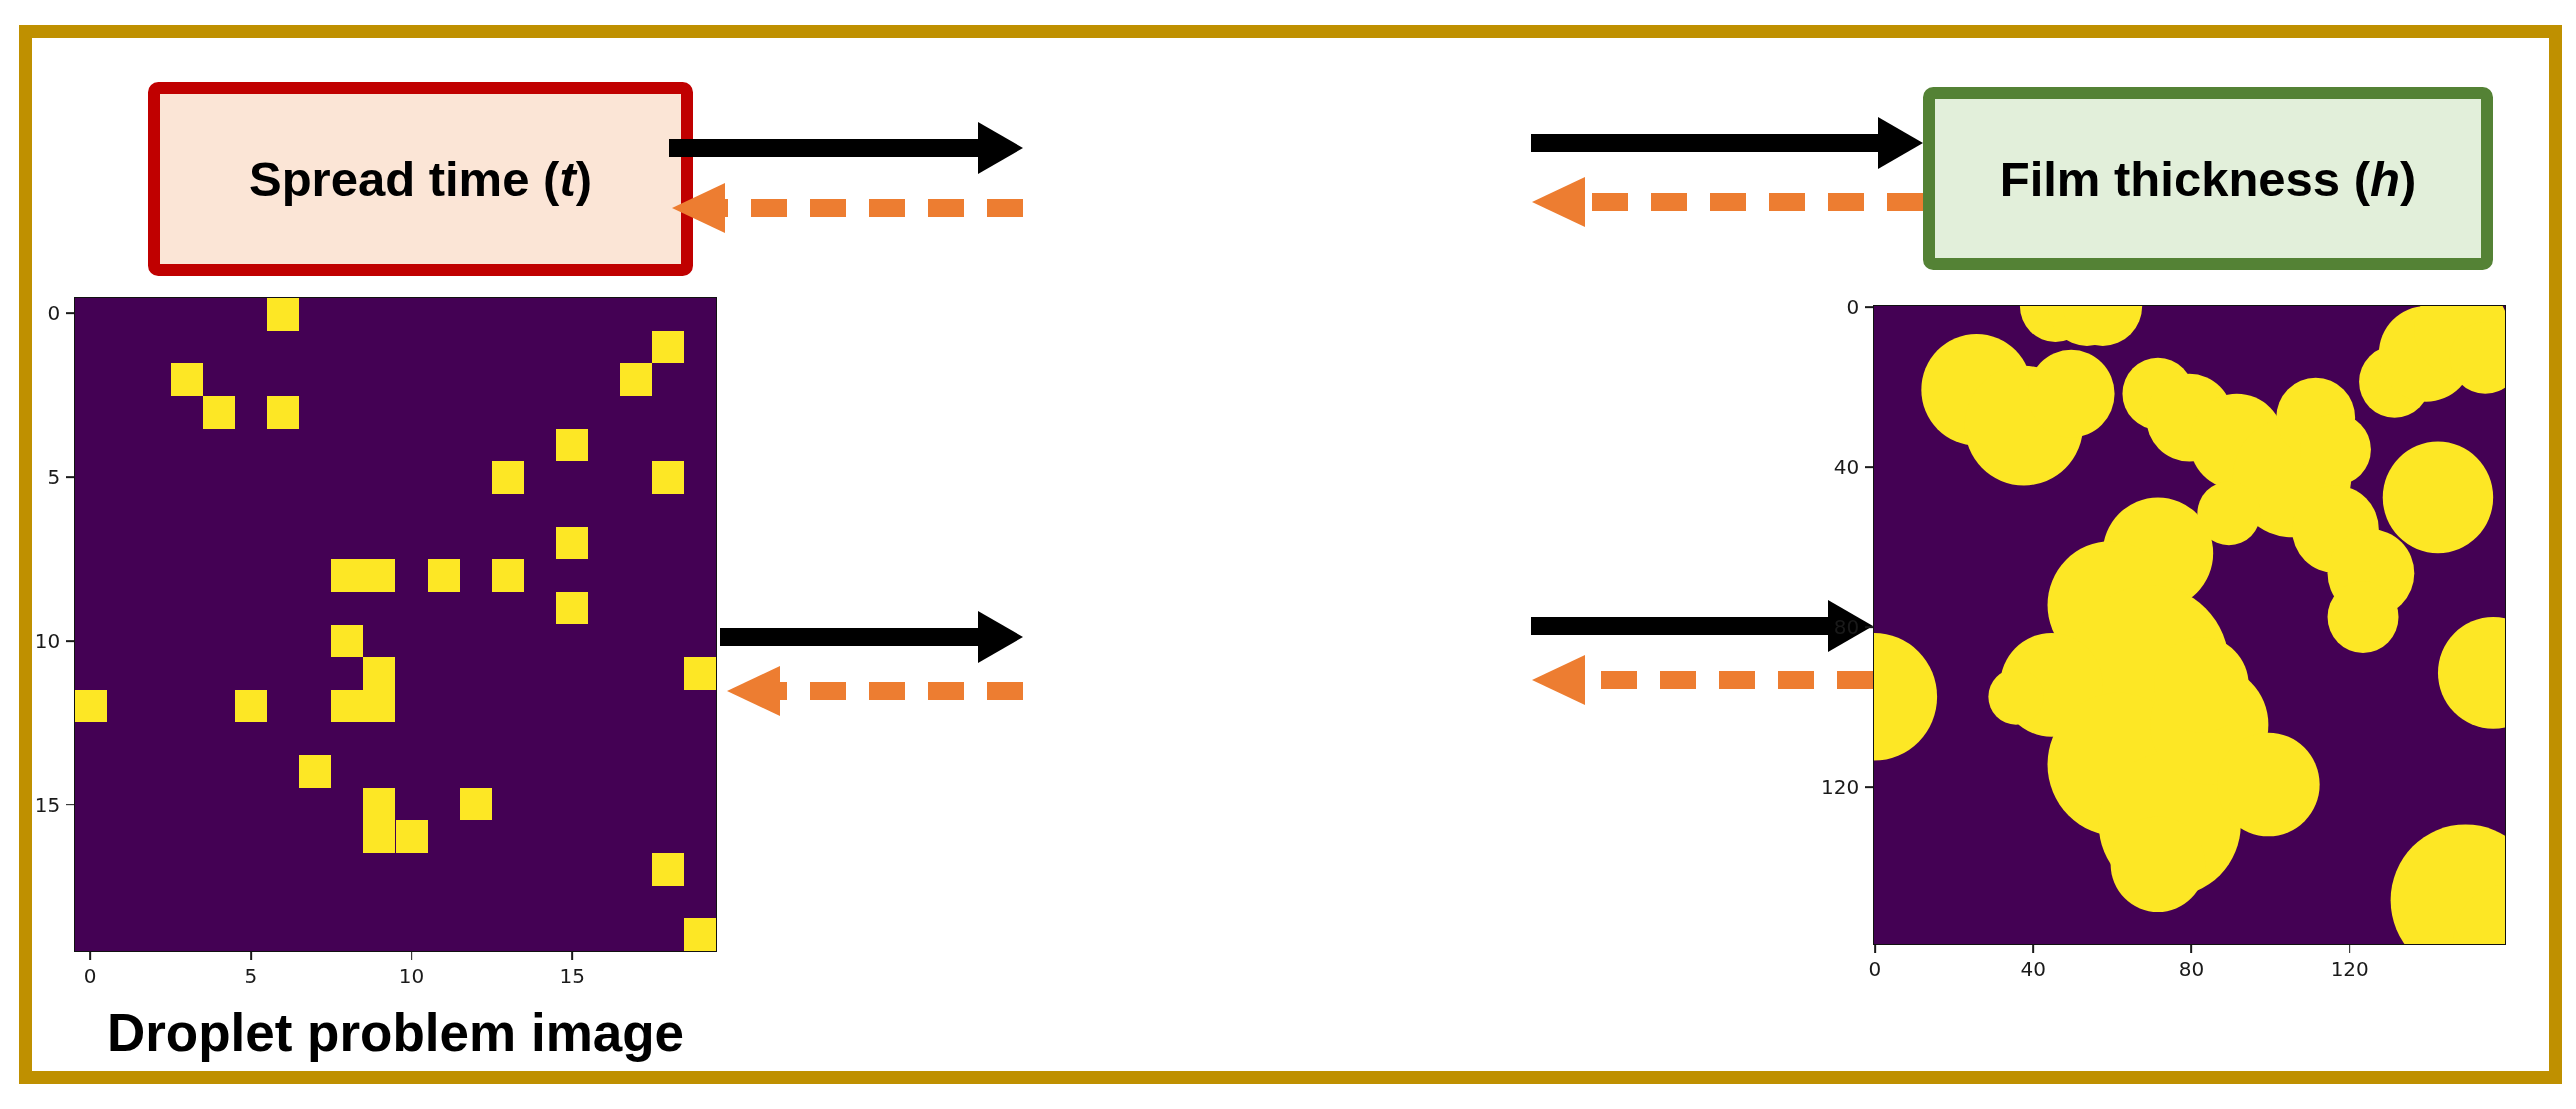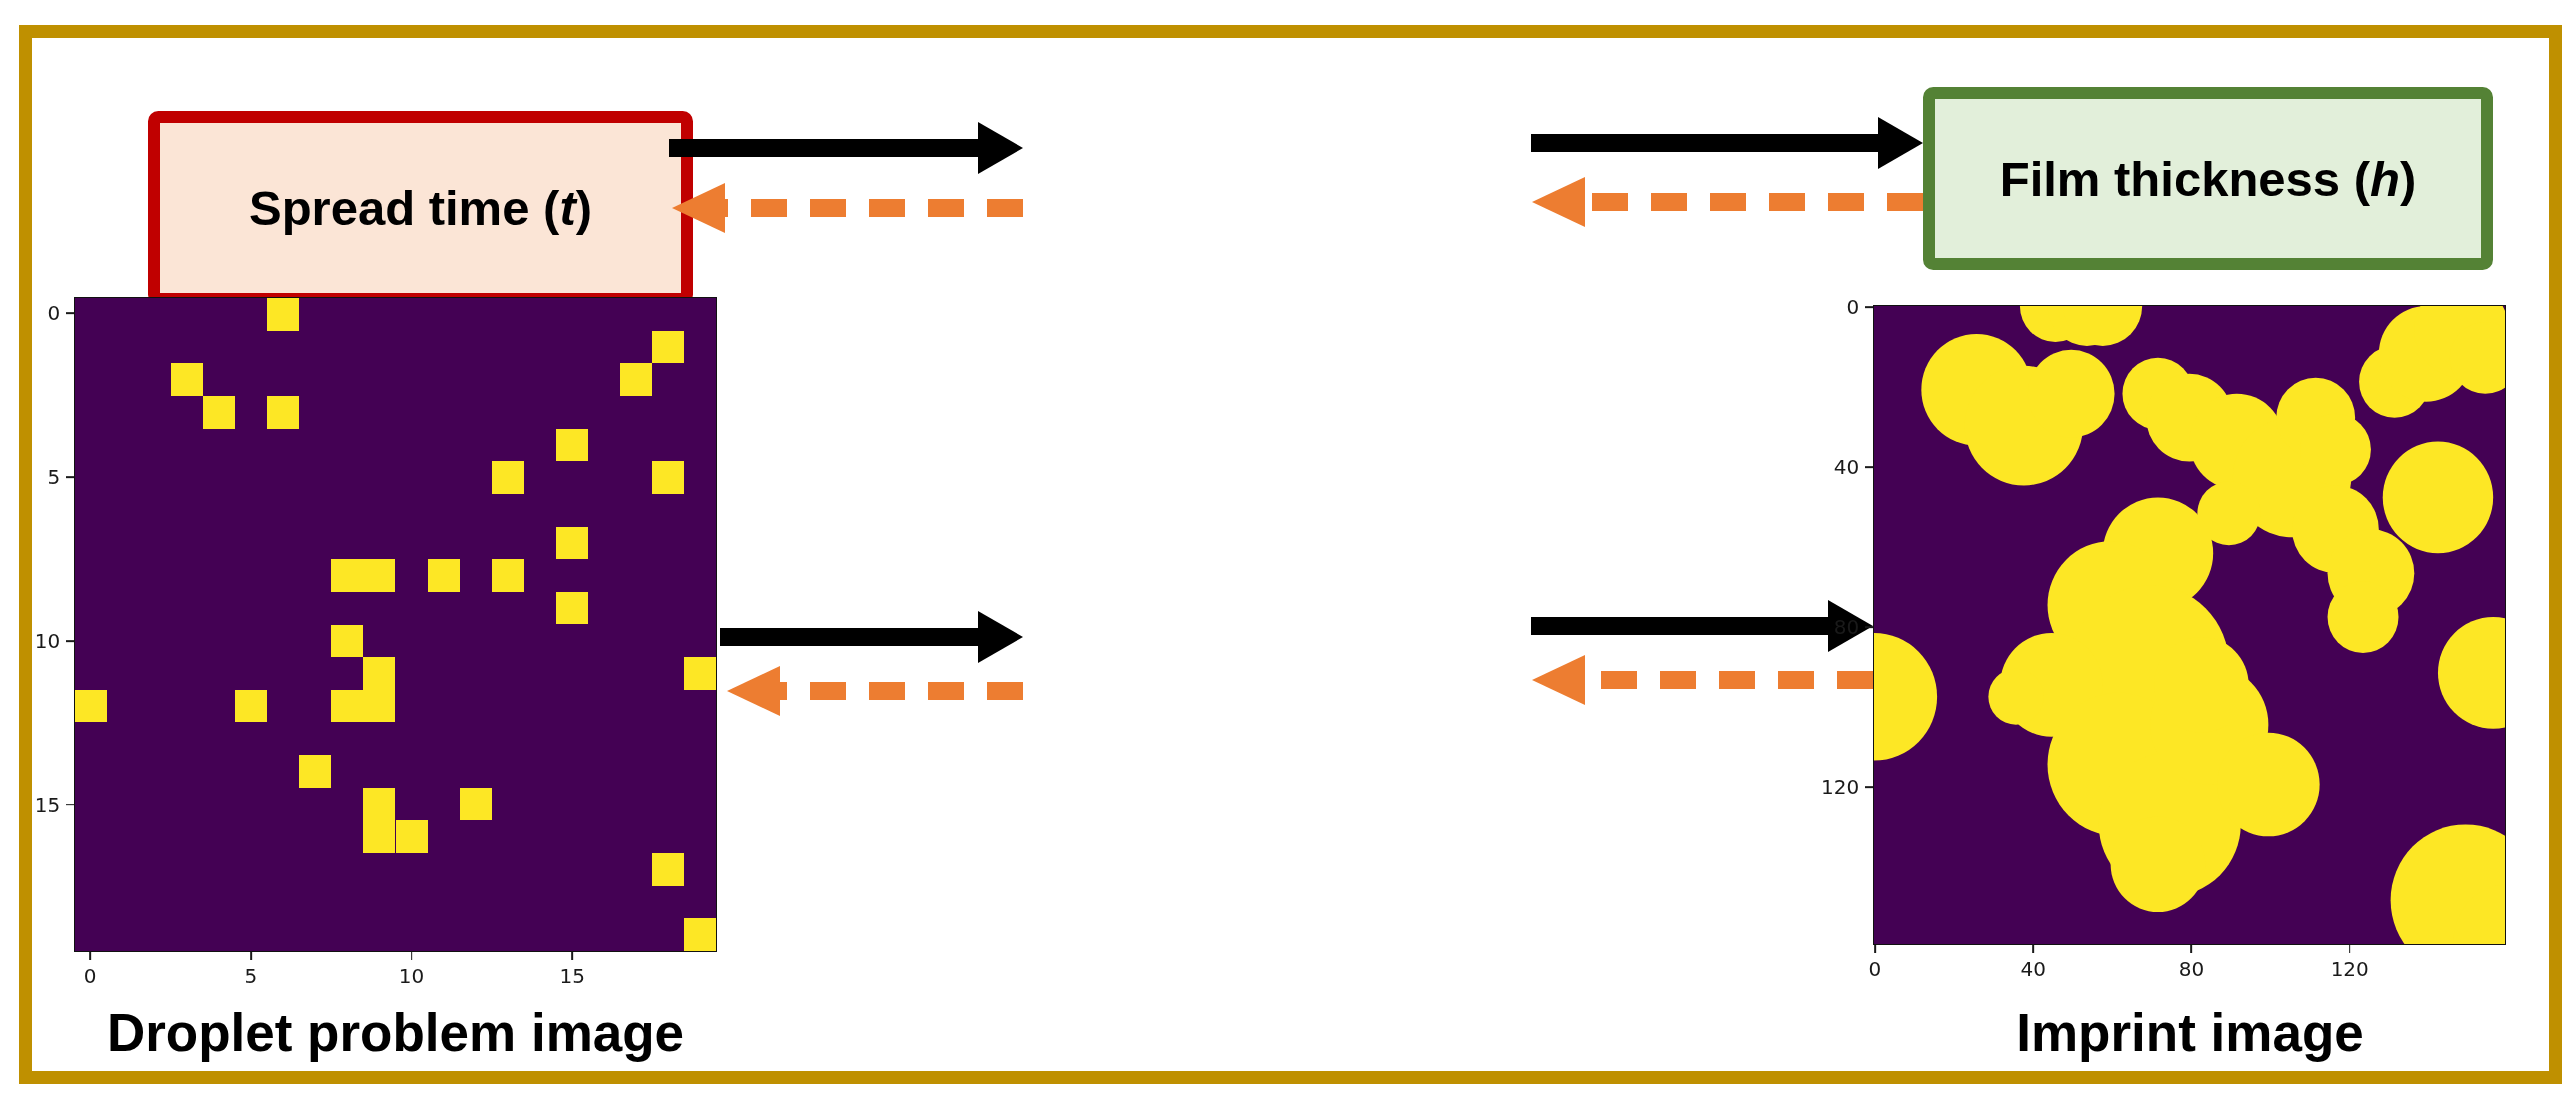--- a/index.html
+++ b/index.html
@@ -8,21 +8,21 @@
 
   
   .frame{position:absolute;left:19px;top:25px;width:2517px;height:1033px;
          border:13.8px solid var(--frame-color);}
 
   
   .io-box{position:absolute;display:flex;align-items:center;justify-content:center;
           font-weight:bold;font-size:49px;color:#000;border-radius:10.3px;
           letter-spacing:0px;}
   .io-box .sym{font-style:italic;}
-  #spread-box{left:148px;top:111px;width:521px;height:170px;
+  #spread-box{left:148px;top:82px;width:521px;height:170px;
               background:var(--input-fill);border:12px solid var(--input-border);}
   #film-box{left:1923px;top:87px;width:546px;height:159px;
             background:var(--output-fill);border:12px solid var(--output-border);}
 
   
   .model-box{position:absolute;left:1023px;top:50px;width:508px;height:903px;
              background:var(--model-fill);border:3.4px solid var(--model-border);
              display:flex;flex-direction:column;align-items:center;justify-content:center;
              color:var(--model-text);font-weight:bold;font-size:52px;line-height:76px;text-align:center;}
 
@@ -222,16 +222,15 @@
       <span class="ytick-label" style="top: 75.3125%;">120</span>
       <div class="xtick-mark" style="left: 0.3125%;"></div>
       <span class="xtick-label" style="left: 0.3125%;">0</span>
       <div class="xtick-mark" style="left: 25.3125%;"></div>
       <span class="xtick-label" style="left: 25.3125%;">40</span>
       <div class="xtick-mark" style="left: 50.3125%;"></div>
       <span class="xtick-label" style="left: 50.3125%;">80</span>
       <div class="xtick-mark" style="left: 75.3125%;"></div>
       <span class="xtick-label" style="left: 75.3125%;">120</span>
     </div>
-  <div class="caption" id="imprint-caption">Imprint image</div>
 
 </div>
 
 
 </body></html>

